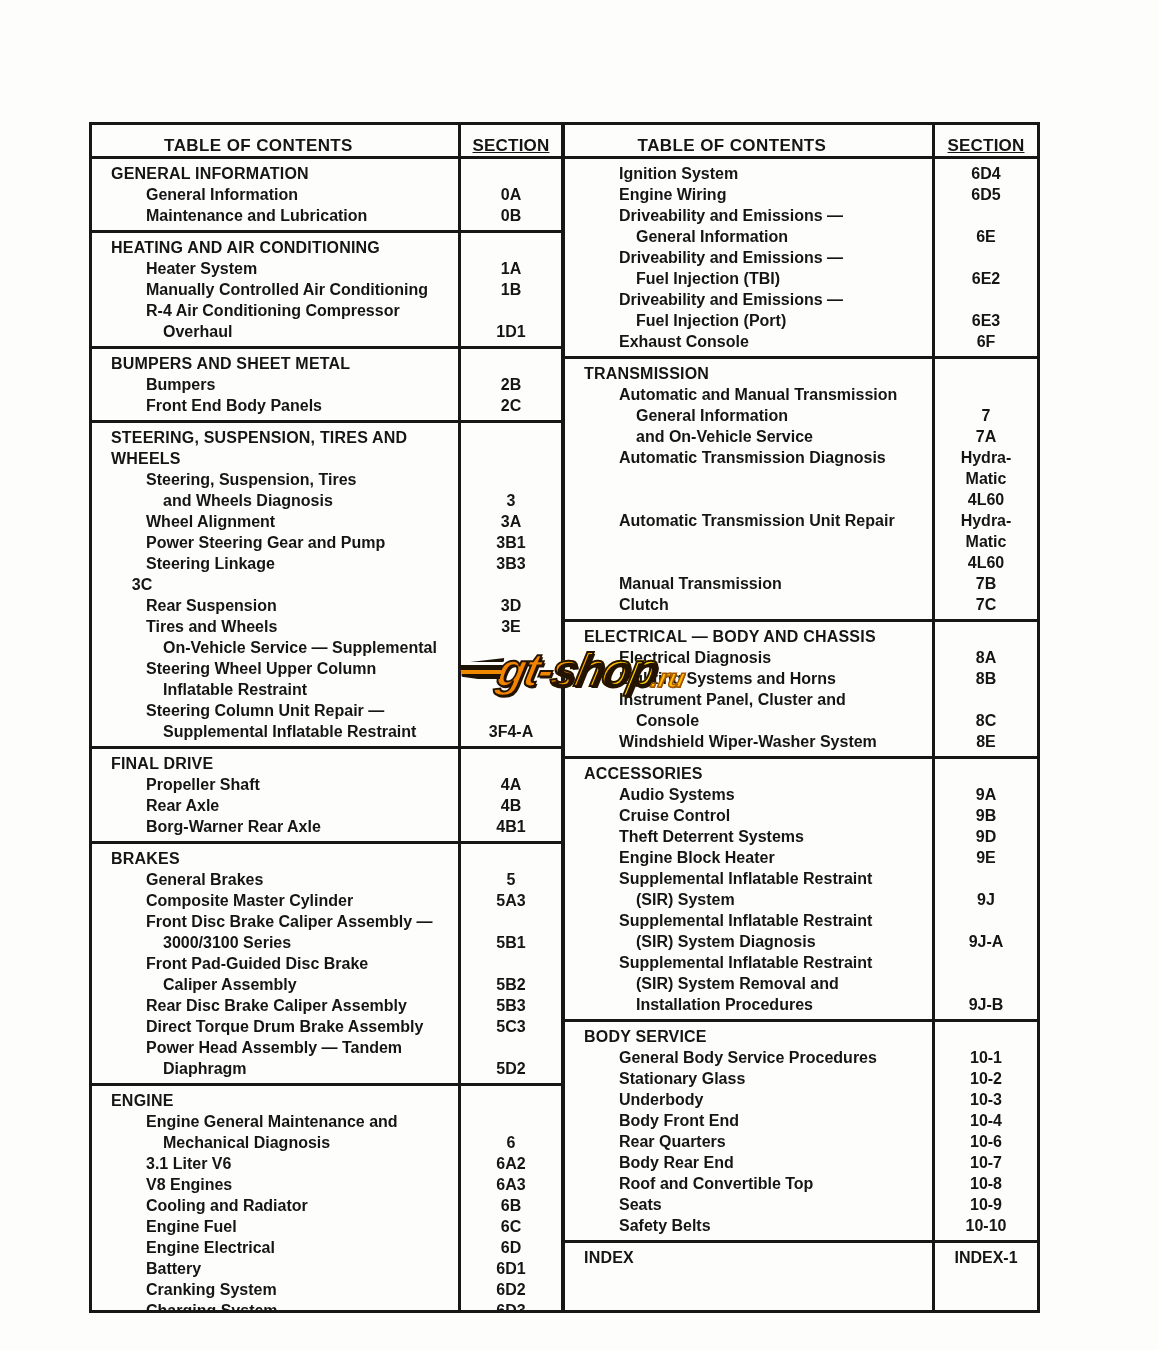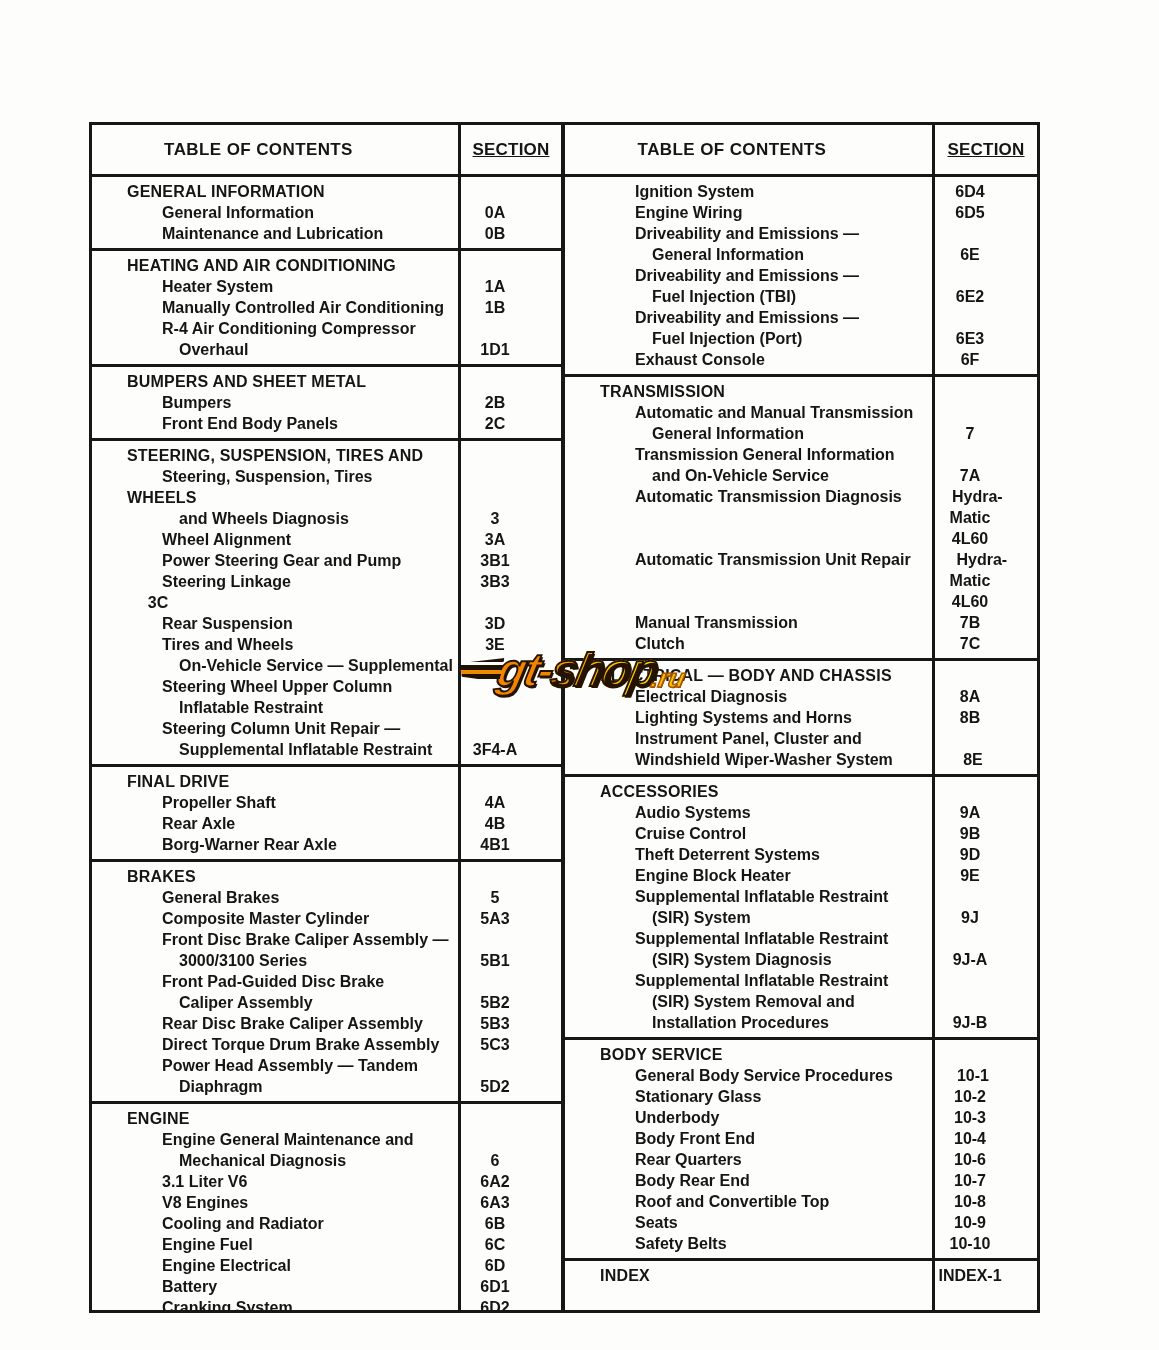--- a/index.html
+++ b/index.html
@@ -14,25 +14,25 @@
   .toc-table{
     position:absolute;top:122px;height:1191px;
     border:3px solid #171717;box-sizing:border-box;
     overflow:hidden;background:transparent;
   }
   #left-table{left:89px;width:475px;}
   #right-table{left:562px;width:478px;}
   .vline{position:absolute;top:0;bottom:0;width:3px;background:#171717;}
   #left-table .vline{right:100px;}
   #right-table .vline{right:102px;}
-  .thead{display:flex;height:49px;align-items:center;gap:36px;}
+  .thead{display:flex;height:31px;align-items:flex-end;gap:36px;}
   .th-contents{flex:1;text-align:center;font-size:17px;letter-spacing:.4px;}
   .th-section{width:100px;text-align:center;font-size:17px;letter-spacing:.2px;text-decoration:underline;}
   #right-table .th-section{width:102px;}
-  .tgroup{border-top:3px solid #171717;padding:4px 16px;}
+  .tgroup{border-top:3px solid #171717;padding:4px 0;}
   .line{display:flex;height:21px;line-height:21px;font-size:16px;}
   .ltext{flex:1;white-space:nowrap;}
   .ltext.h{padding-left:19px;letter-spacing:.2px;}
   .ltext.i1{padding-left:54px;}
   .ltext.i2{padding-left:71px;}
   .lcode{width:100px;text-align:center;white-space:nowrap;}
   #right-table .lcode{width:102px;margin-left:32px;}
 
   
   .watermark{
@@ -130,25 +130,25 @@
             <span class="ltext i1">Front End Body Panels</span>
             <span class="lcode">2C</span>
           </div>
         </div>
         <div class="tgroup">
           <div class="line">
             <span class="ltext h">STEERING, SUSPENSION, TIRES AND</span>
             <span class="lcode"></span>
           </div>
           <div class="line">
+            <span class="ltext h">WHEELS</span>
+            <span class="lcode"></span>
+          </div>
+          <div class="line">
             <span class="ltext i1">Steering, Suspension, Tires</span>
-            <span class="lcode"></span>
-          </div>
-          <div class="line">
-            <span class="ltext h">WHEELS</span>
             <span class="lcode"></span>
           </div>
           <div class="line">
             <span class="ltext i2">and Wheels Diagnosis</span>
             <span class="lcode">3</span>
           </div>
           <div class="line">
             <span class="ltext i1">Wheel Alignment</span>
             <span class="lcode">3A</span>
           </div>
@@ -357,24 +357,20 @@
           </div>
           <div class="line">
             <span class="ltext i1">Automatic and Manual Transmission</span>
             <span class="lcode"></span>
           </div>
           <div class="line">
             <span class="ltext i2">General Information</span>
             <span class="lcode">7</span>
           </div>
           <div class="line">
-            <span class="ltext i1">Transmission General Information</span>
-            <span class="lcode"></span>
-          </div>
-          <div class="line">
             <span class="ltext i2">and On-Vehicle Service</span>
             <span class="lcode">7A</span>
           </div>
           <div class="line">
             <span class="ltext i1">Automatic Transmission Diagnosis</span>
             <span class="lcode">Hydra-</span>
           </div>
           <div class="line">
             <span class="ltext i1"></span>
             <span class="lcode">Matic</span>
@@ -413,20 +409,24 @@
             <span class="ltext i1">Electrical Diagnosis</span>
             <span class="lcode">8A</span>
           </div>
           <div class="line">
             <span class="ltext i1">Lighting Systems and Horns</span>
             <span class="lcode">8B</span>
           </div>
           <div class="line">
             <span class="ltext i1">Instrument Panel, Cluster and</span>
             <span class="lcode"></span>
+          </div>
+          <div class="line">
+            <span class="ltext i2">Console</span>
+            <span class="lcode">8C</span>
           </div>
           <div class="line">
             <span class="ltext i1">Windshield Wiper-Washer System</span>
             <span class="lcode">8E</span>
           </div>
         </div>
         <div class="tgroup">
           <div class="line">
             <span class="ltext h">ACCESSORIES</span>
             <span class="lcode"></span>

